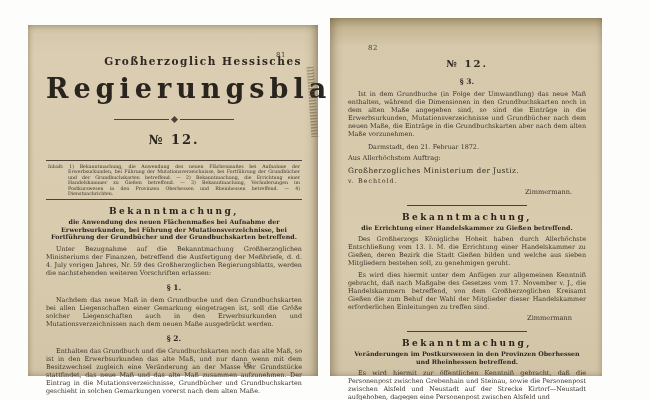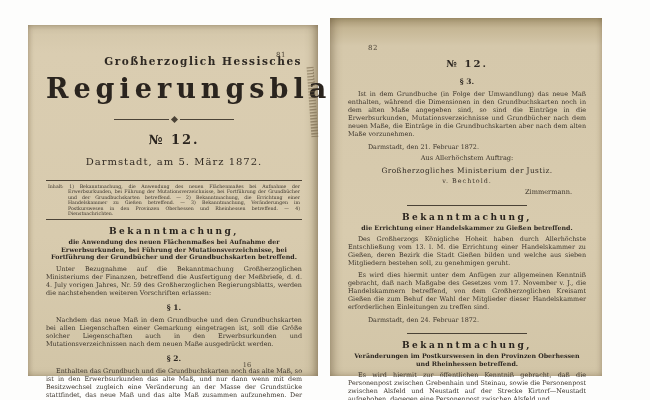--- a/index.html
+++ b/index.html
@@ -72,21 +72,21 @@
     margin-top:2px;color:#2e2822;
   }
   .para{
     font-size:6.4px;line-height:8px;text-align:justify;text-indent:10px;
     margin:4px 0 0 0;color:#3a332a;
   }
   .sec{
     text-align:center;font-size:7.5px;font-weight:bold;margin-top:6px;color:#2e2822;
   }
   .date-indent{font-size:6.4px;margin-top:5px;padding-left:20px;}
-  .center-line{text-align:center;font-size:6.6px;margin-top:3px;}
+  .center-line{text-align:left;font-size:6.6px;margin-top:3px;}
   .ministry{font-size:7.4px;letter-spacing:.4px;margin-top:4px;color:#2e2822;}
   .signer{font-size:6.4px;letter-spacing:1px;margin-top:2px;}
   .counter{text-align:right;font-size:6.6px;margin-top:3px;padding-right:14px;}
   .rule{width:120px;height:1px;background:#4a4236;margin:9px auto 0 auto;}
   .sigmark{
     position:absolute;bottom:7px;left:0;width:100%;text-align:center;
     font-size:6.5px;color:#4b4336;padding-left:148px;box-sizing:border-box;
   }
   .spine-stamp{
     position:absolute;top:42px;right:2px;width:7px;height:70px;opacity:.55;
@@ -107,21 +107,20 @@
     <div class="masthead-super">Großherzoglich Hessisches</div>
     <div class="masthead-title">Regierungsblatt.</div>
 
     <div class="ornament">
       <span class="orn-line"></span>
       <span class="orn-diamond"></span>
       <span class="orn-line"></span>
     </div>
 
     <div class="issue">№ 12.</div>
-    <div class="dateline-center">Darmstadt, am 5. März 1872.</div>
 
     <div class="inhalt">Inhalt: 1) Bekanntmachung, die Anwendung des neuen Flächenmaßes bei Aufnahme der Erwerbsurkunden, bei Führung der Mutationsverzeichnisse, bei Fortführung der Grundbücher und der Grundbuchskarten betreffend. — 2) Bekanntmachung, die Errichtung einer Handelskammer zu Gießen betreffend. — 3) Bekanntmachung, Veränderungen im Postkurswesen in den Provinzen Oberhessen und Rheinhessen betreffend. — 4) Dienstnachrichten.</div>
 
     <div class="h-ann">Bekanntmachung,</div>
     <div class="sub-ann">die Anwendung des neuen Flächenmaßes bei Aufnahme der Erwerbsurkunden, bei Führung der Mutationsverzeichnisse, bei Fortführung der Grundbücher und der Grundbuchskarten betreffend.</div>
 
     <p class="para">Unter Bezugnahme auf die Bekanntmachung Großherzoglichen Ministeriums der Finanzen, betreffend die Ausfertigung der Meßbriefe, d. d. 4. July vorigen Jahres, Nr. 59 des Großherzoglichen Regierungsblatts, werden die nachstehenden weiteren Vorschriften erlassen:</p>
 
     <div class="sec">§ 1.</div>
     <p class="para">Nachdem das neue Maß in dem Grundbuche und den Grundbuchskarten bei allen Liegenschaften einer Gemarkung eingetragen ist, soll die Größe solcher Liegenschaften auch in den Erwerbsurkunden und Mutationsverzeichnissen nach dem neuen Maße ausgedrückt werden.</p>
@@ -145,21 +144,21 @@
     <div class="center-line signer">v. Bechtold.</div>
     <div class="counter">Zimmermann.</div>
 
     <div class="rule"></div>
 
     <div class="h-ann">Bekanntmachung,</div>
     <div class="sub-ann">die Errichtung einer Handelskammer zu Gießen betreffend.</div>
     <p class="para">Des Großherzogs Königliche Hoheit haben durch Allerhöchste Entschließung vom 13. l. M. die Errichtung einer Handelskammer zu Gießen, deren Bezirk die Stadt Gießen bilden und welche aus sieben Mitgliedern bestehen soll, zu genehmigen geruht.</p>
     <p class="para">Es wird dies hiermit unter dem Anfügen zur allgemeinen Kenntniß gebracht, daß nach Maßgabe des Gesetzes vom 17. November v. J., die Handelskammern betreffend, von dem Großherzoglichen Kreisamt Gießen die zum Behuf der Wahl der Mitglieder dieser Handelskammer erforderlichen Einleitungen zu treffen sind.</p>
 
-    <div class="date-indent">Darmstadt, den 24. Februar 1872.</div>
+    <div class="counter">Zimmermann</div>
 
     <div class="rule"></div>
 
     <div class="h-ann">Bekanntmachung,</div>
     <div class="sub-ann">Veränderungen im Postkurswesen in den Provinzen Oberhessen und Rheinhessen betreffend.</div>
     <p class="para">Es wird hiermit zur öffentlichen Kenntniß gebracht, daß die Personenpost zwischen Grebenhain und Steinau, sowie die Personenpost zwischen Alsfeld und Neustadt auf der Strecke Kirtorf—Neustadt aufgehoben, dagegen eine Personenpost zwischen Alsfeld und</p>
   </div>
 
 </div>
 

